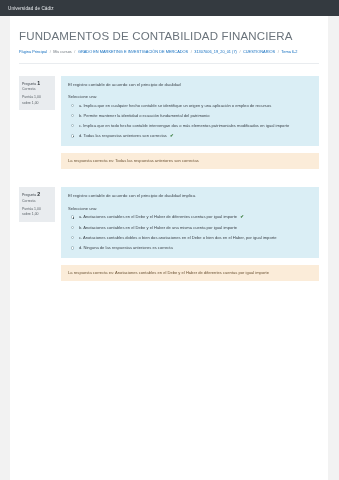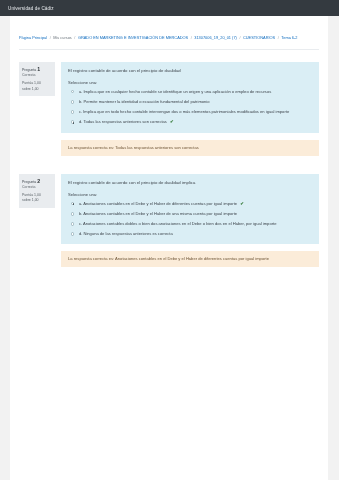--- a/index.html
+++ b/index.html
@@ -213,20 +213,21 @@
 <body>
 
 <div class="navbar">
   <span class="brand">Universidad de Cádiz</span>
 </div>
 
 <div class="page-shell">
   <div class="page-inner">
 
     <div class="heading-wrap">
+      <h1 class="page-title">FUNDAMENTOS DE CONTABILIDAD FINANCIERA</h1>
 
       <nav class="breadcrumb">
         <span class="crumb">Página Principal</span>
         <span class="crumb-sep">/</span>
         <span class="crumb plain">Mis cursos</span>
         <span class="crumb-sep">/</span>
         <span class="crumb">GRADO EN MARKETING E INVESTIGACIÓN DE MERCADOS</span>
         <span class="crumb-sep">/</span>
         <span class="crumb">31307006_19_20_01 (7)</span>
         <span class="crumb-sep">/</span>

